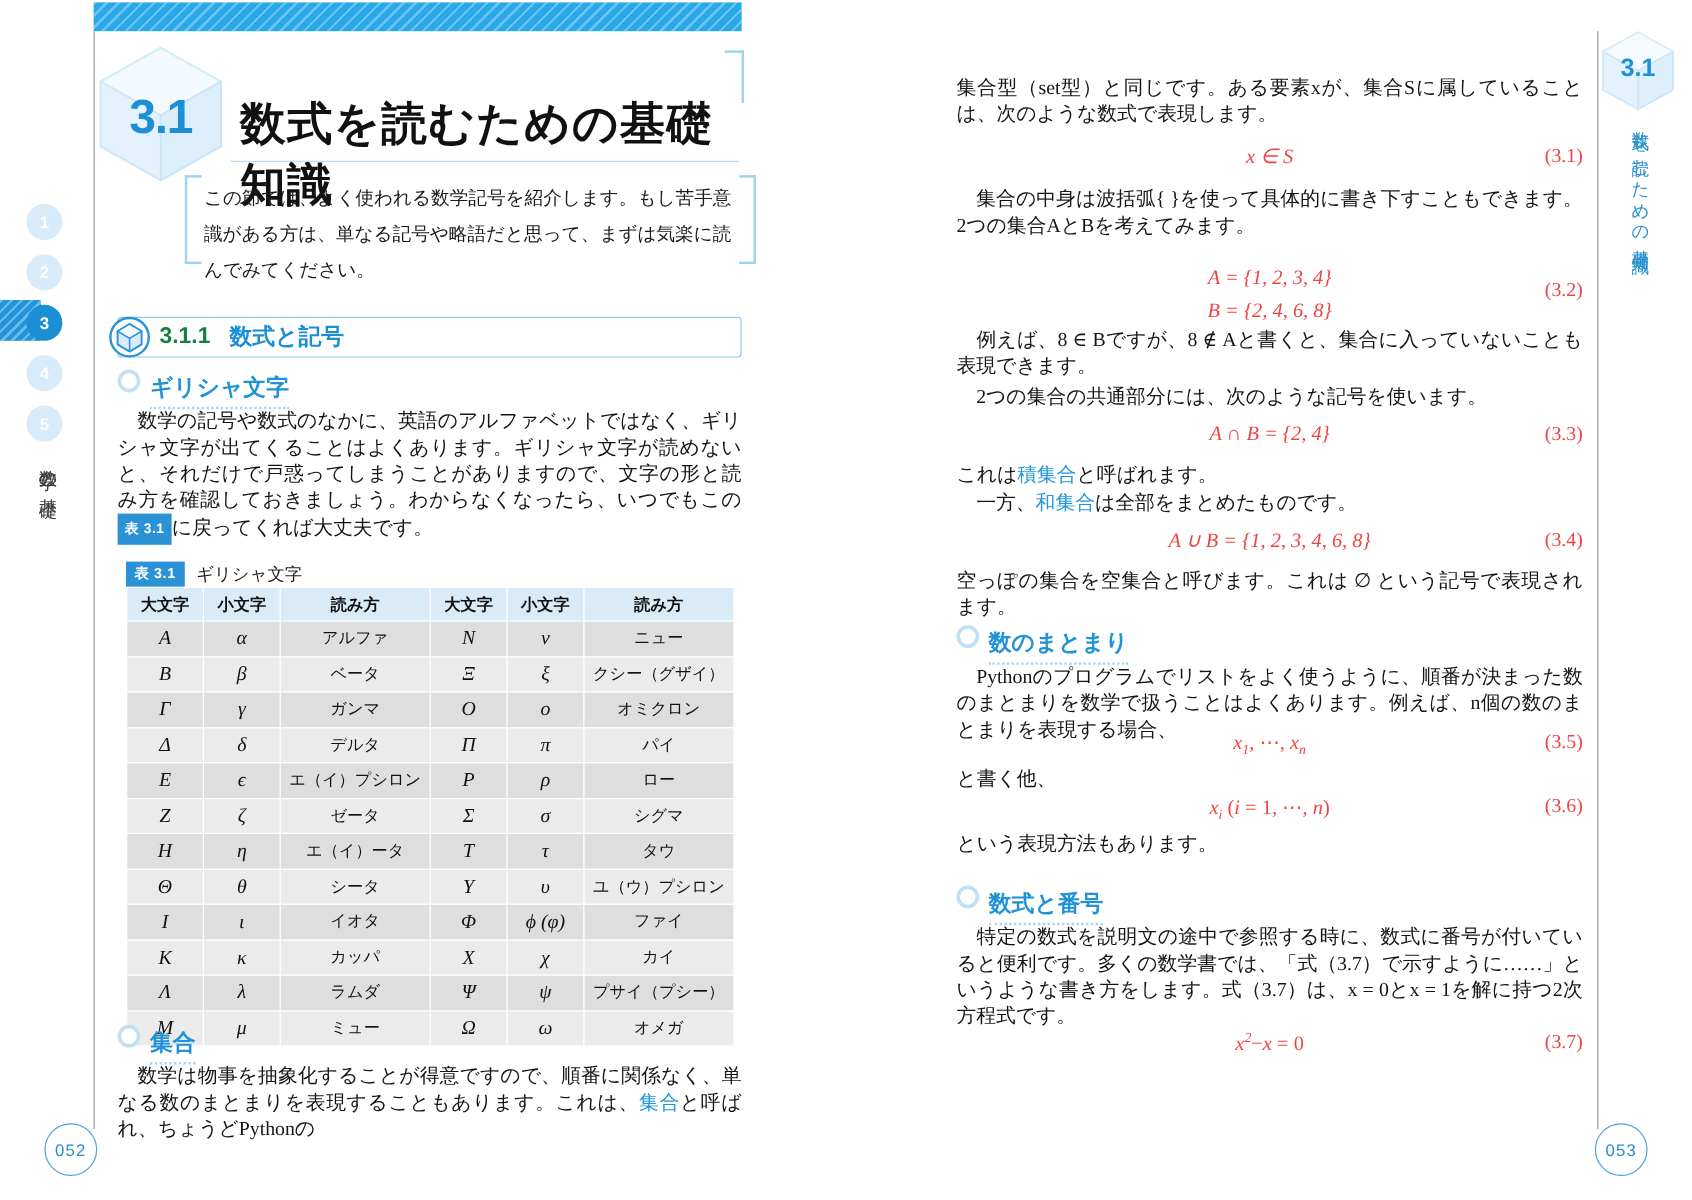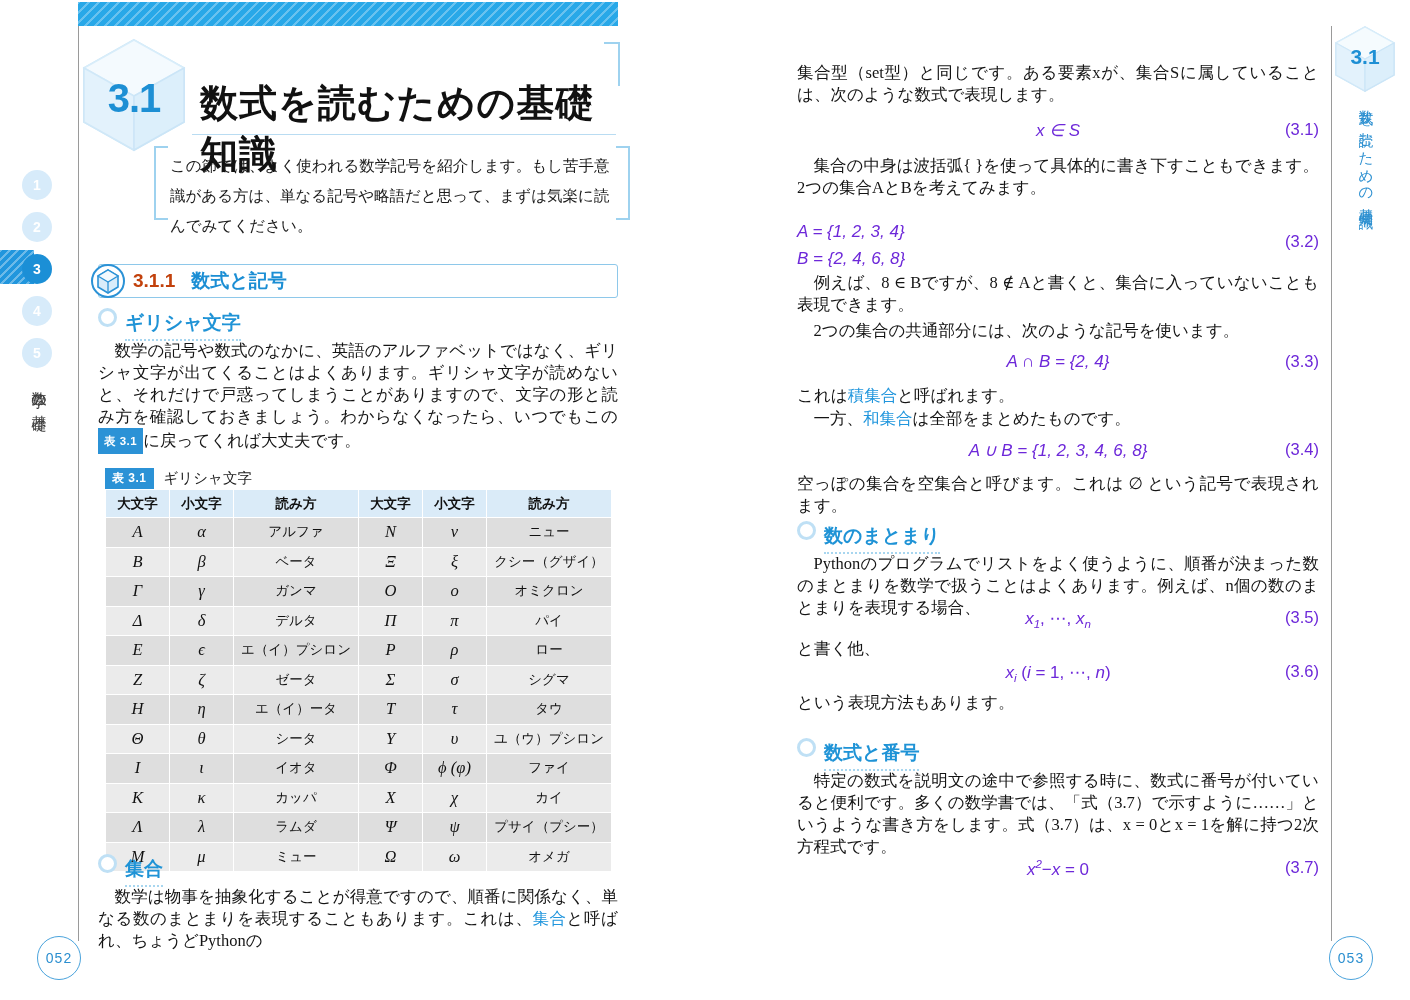--- a/index.html
+++ b/index.html
@@ -87,21 +87,21 @@
   
   .h3box{
     position:absolute;left:98px;width:520px;height:34px;
     border:1px solid #8ec8ea;border-radius:3px;box-sizing:border-box;
     display:flex;align-items:center;
   }
   .cube-badge{position:absolute;left:-9px;top:-2px;width:36px;height:36px;}
   .h3num{
     margin-left:34px;
     font-family:"Liberation Sans","DejaVu Sans",sans-serif;
-    font-weight:bold;font-size:19px;color:#c2410c;
+    font-weight:bold;font-size:19px;color:#15803d;
   }
   .h3txt{
     margin-left:16px;
     font-family:"Liberation Sans","DejaVu Sans",sans-serif;
     font-weight:bold;font-size:19px;color:#1b8ed4;
   }
 
   
   .h4{position:absolute;display:flex;align-items:baseline;}
   .h4 .ring{
@@ -169,28 +169,28 @@
     font-family:"Liberation Sans","DejaVu Sans",sans-serif;
     font-size:13.5px;
   }
   col.cUC{width:64px;}
   col.cLC{width:64px;}
   col.cYM{width:125px;}
 
   
   .eq{
     position:absolute;width:100%;
-    font-family:Liberation Sans, sans-serif;
-    font-size:17px;color:#6d28d9;
+    font-family:Liberation Serif, serif;
+    font-size:17px;color:#ef4444;
   }
   .eq .body{position:absolute;left:0;right:0;text-align:center;font-style:italic;}
   .eq .body .up{font-style:normal;}
   .eq .num{position:absolute;right:0;font-style:normal;font-size:16.5px;margin-left:28px;}
   .eqgrp{position:absolute;}
-  .eqline{font-style:italic;font-size:17px;line-height:27px;}
+  .eqline{text-align:center;font-style:italic;font-size:17px;line-height:27px;}
 
   
   .sec-rail{position:absolute;right:12px;top:24px;width:66px;}
   .sec-hex{position:relative;width:66px;height:70px;margin:0 auto;}
   .sec-hex-num{
     position:absolute;left:0;top:21px;width:66px;text-align:center;
     font-family:"Liberation Sans","DejaVu Sans",sans-serif;
     font-weight:bold;font-size:21px;color:#1d8fd4;
   }
   .sec-title-v{

